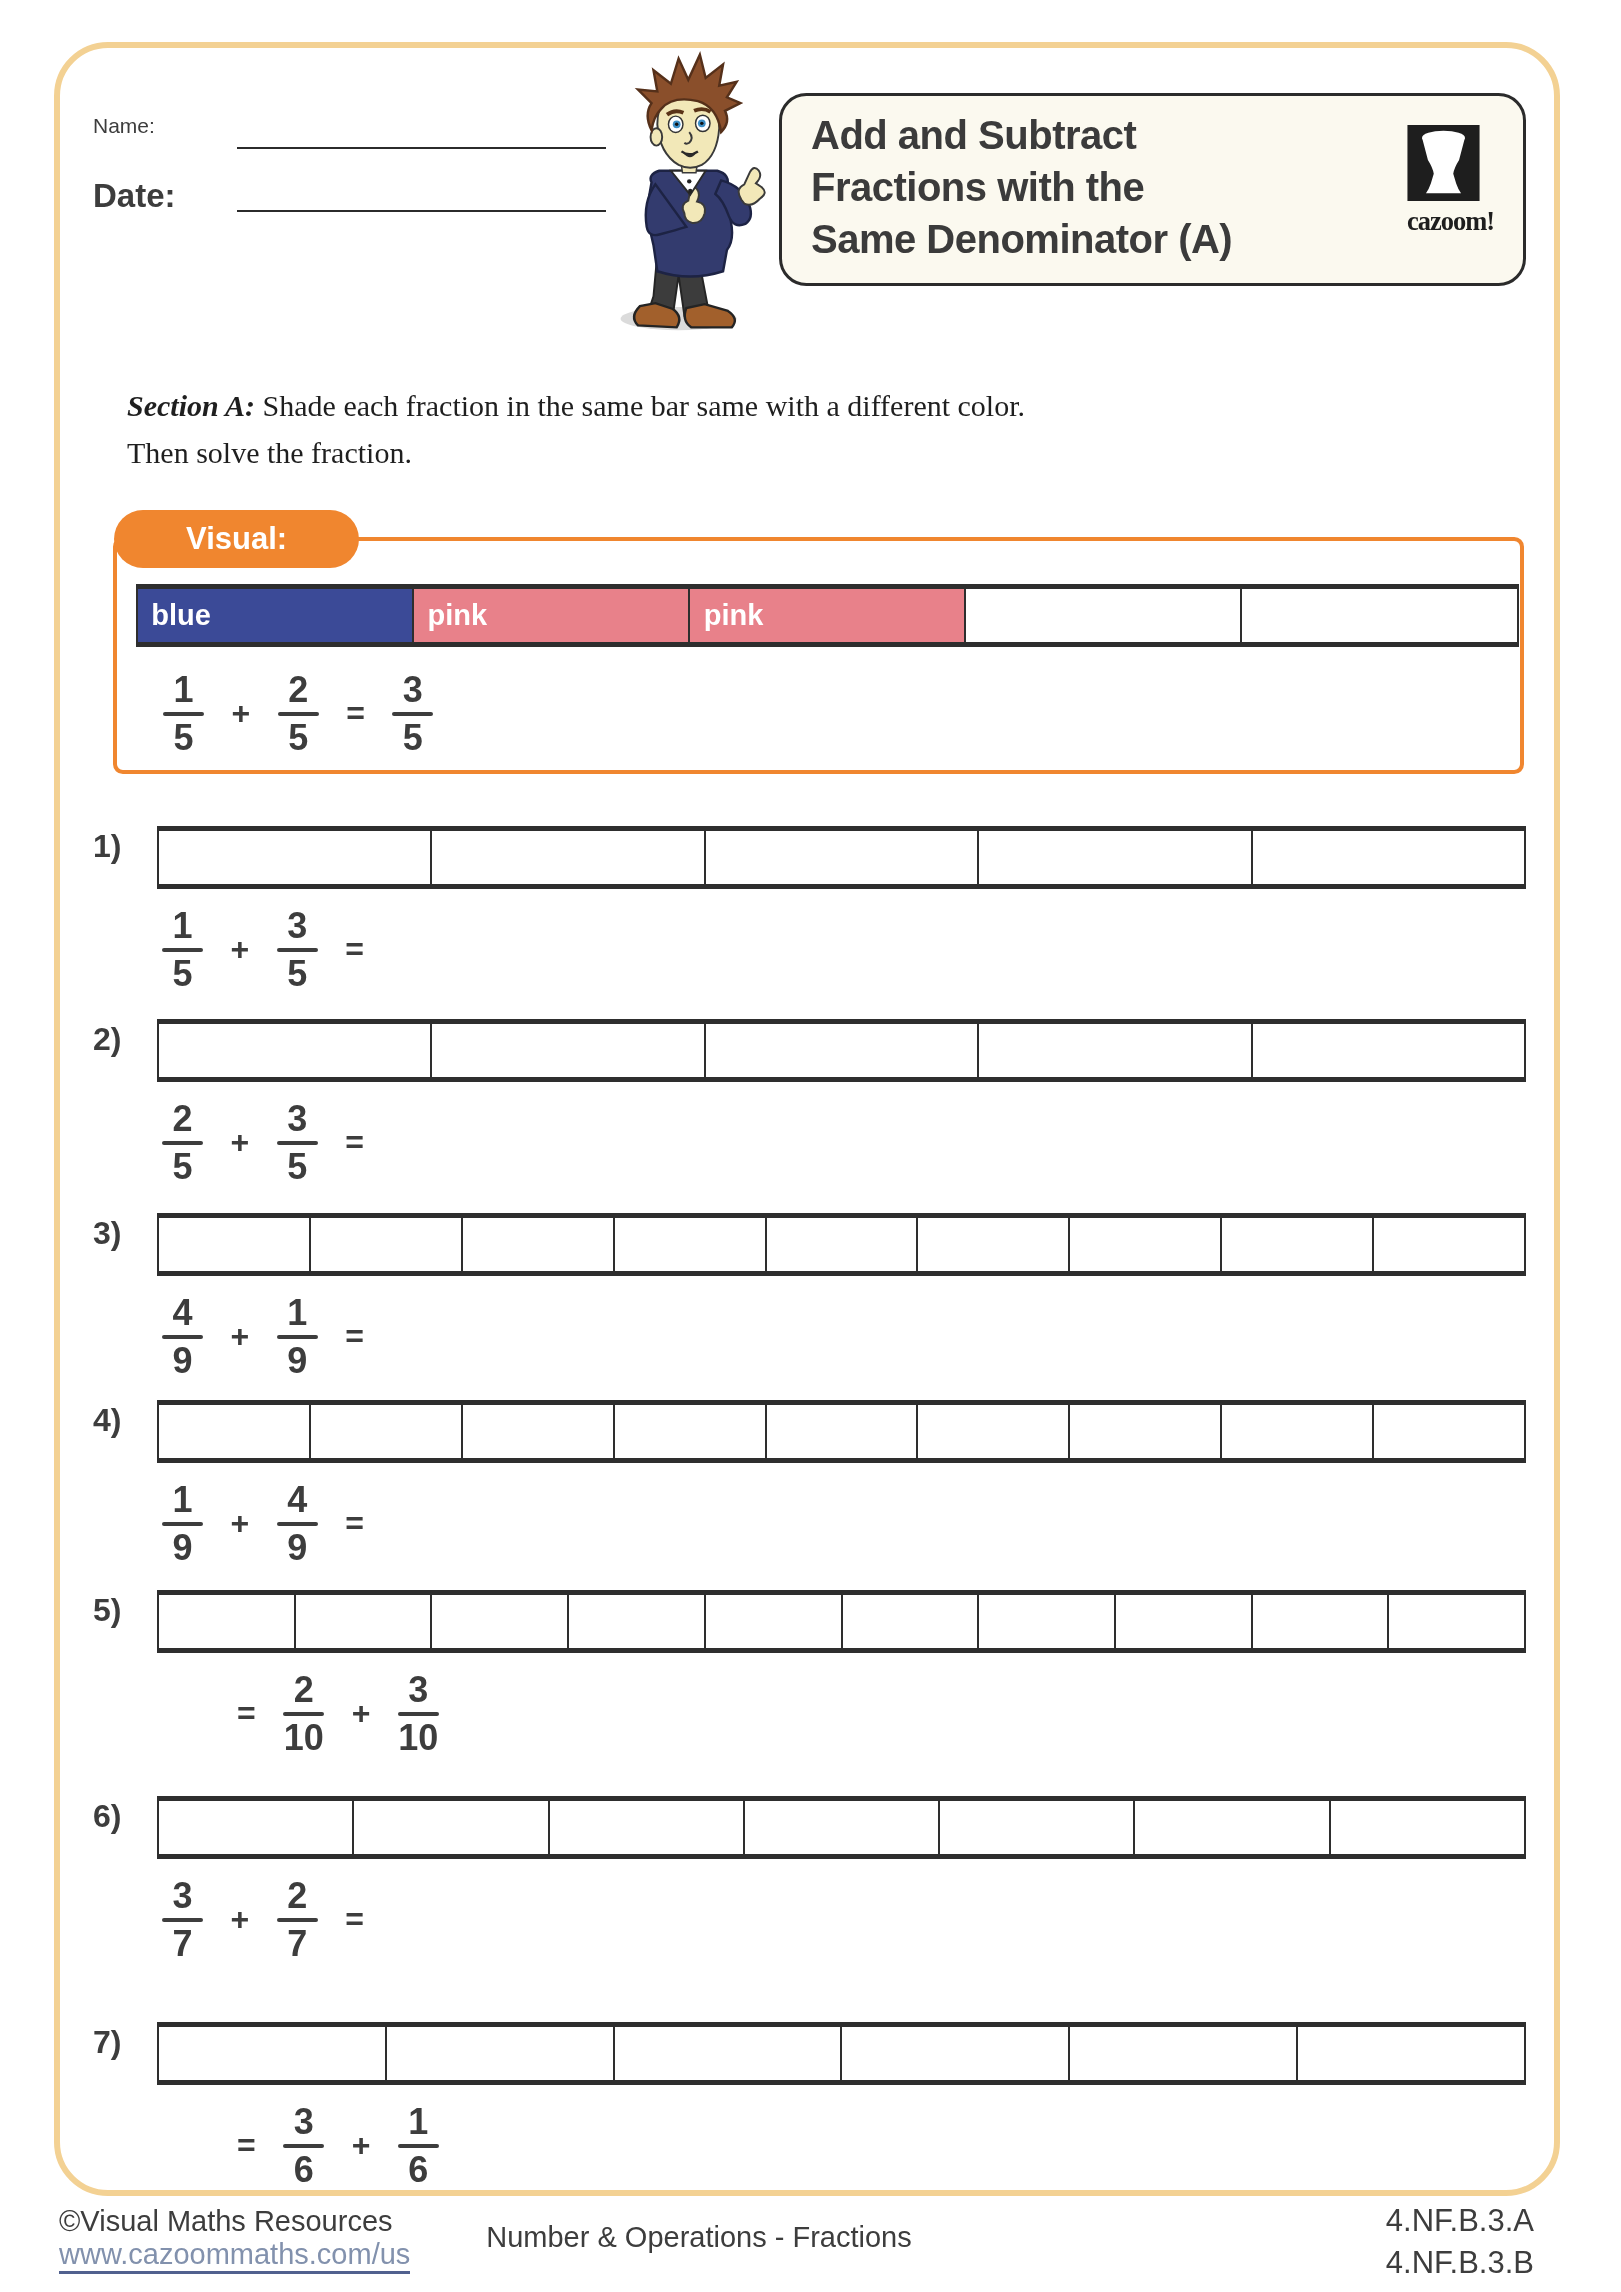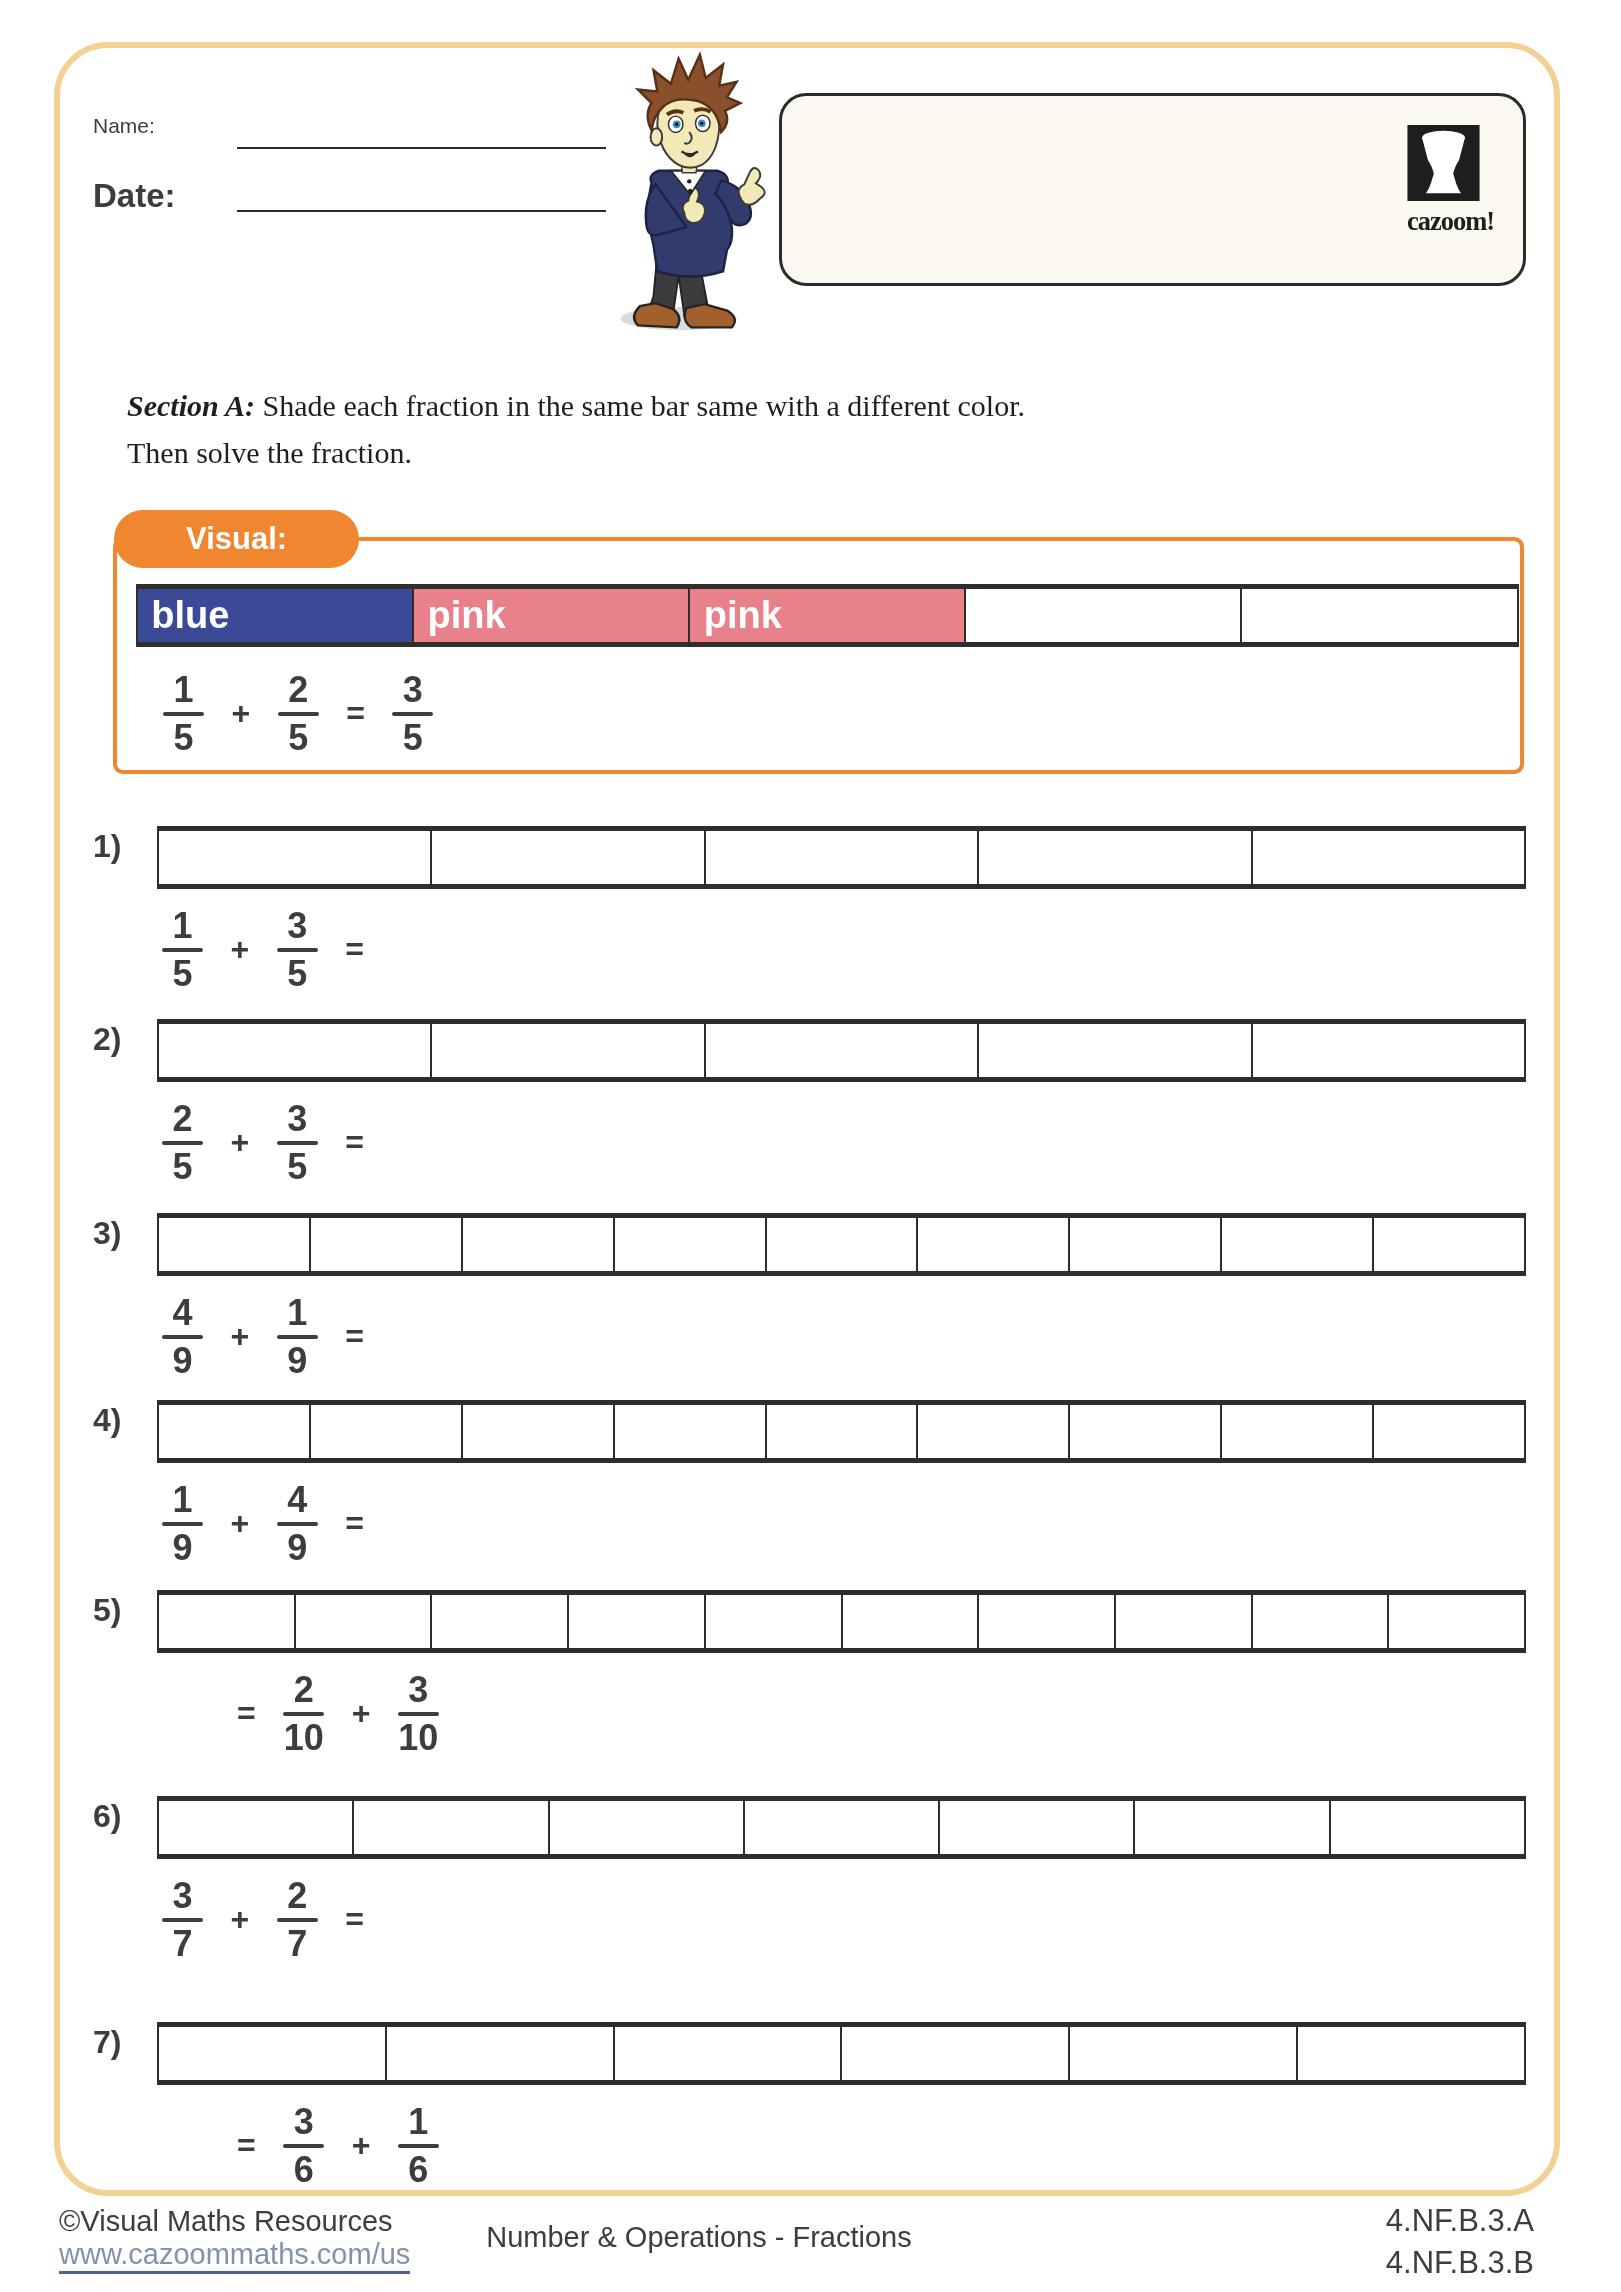--- a/index.html
+++ b/index.html
@@ -47,21 +47,21 @@
     background:#f0862f; border-radius:29px; color:#ffffff; font-size:31px;
     font-weight:bold; text-align:center; line-height:58px; z-index:2;
   }
   .bar-model {
     display:flex; background:#ffffff;
     border:2.9px solid #2e2e2e; border-top-width:5.9px; border-bottom-width:5.9px;
   }
   .example-bar { position:absolute; left:18.6px; top:43px; width:1383px; height:63px; }
   .bar-cell { flex:1; border-right:2.9px solid #2e2e2e; display:flex; align-items:center; background:#ffffff; }
   .bar-cell:last-child { border-right:none; }
-  .cell-label { font-size:38px; font-weight:bold; padding-left:13.7px; }
+  .cell-label { font-size:29px; font-weight:bold; padding-left:13.7px; }
   .equation-row { display:flex; align-items:center; gap:25.5px; }
   .example-equation { position:absolute; left:44px; top:131px; }
   .frac { display:inline-flex; flex-direction:column; align-items:center; min-width:45px; }
   .fnum, .fden { font-size:36px; font-weight:bold; line-height:36px; color:#3d3d3d; }
   .fbar { align-self:stretch; height:3.9px; background:#3d3d3d; border-radius:2px; margin:3.9px 2px; }
   .op { font-size:32px; font-weight:bold; color:#3d3d3d; }
   
   .problem { position:absolute; left:0; width:1621px; height:186px; }
   .problem-number { position:absolute; left:93px; top:2px; font-size:32px; font-weight:bold; }
   .problem .bar-model { position:absolute; left:157px; top:0; width:1369px; height:63px; }
@@ -113,20 +113,25 @@
     <circle cx="116" cy="79" r="4" fill="#3e8fc5"></circle>
     <circle cx="90" cy="80" r="1.8" fill="#111111"></circle>
     <circle cx="116" cy="79" r="1.8" fill="#111111"></circle>
     <path d="M103 88 Q108 94 103 99 Q100 101 98 99" fill="none" stroke="#3a3a3a" stroke-width="2"></path>
     <path d="M95 108 Q103 114 112 108" fill="none" stroke="#2a2a2a" stroke-width="2.5"></path>
     <path d="M97 110 Q104 118 110 110 Z" fill="#2a2a2a"></path>
   </svg>
 </div>
 
 <div class="title-box">
+  <div class="title-text">
+    <div>Add and Subtract</div>
+    <div>Fractions with the</div>
+    <div>Same Denominator (A)</div>
+  </div>
   <div class="logo">
     <svg viewBox="0 0 74 78" width="73" height="76">
       <rect width="74" height="78" fill="#1e1e1e"></rect>
       <path d="M15 13 Q37 22 59 13 L53 36 Q48 44 47 50 L50 60 Q52 66 55 70 L19 70 Q22 66 24 60 L27 50 Q26 44 21 36 Z" fill="#ffffff"></path>
       <ellipse cx="37" cy="13" rx="22" ry="7" fill="#ffffff"></ellipse>
     </svg>
     <div class="logo-text">cazoom!</div>
   </div>
 </div>
 

